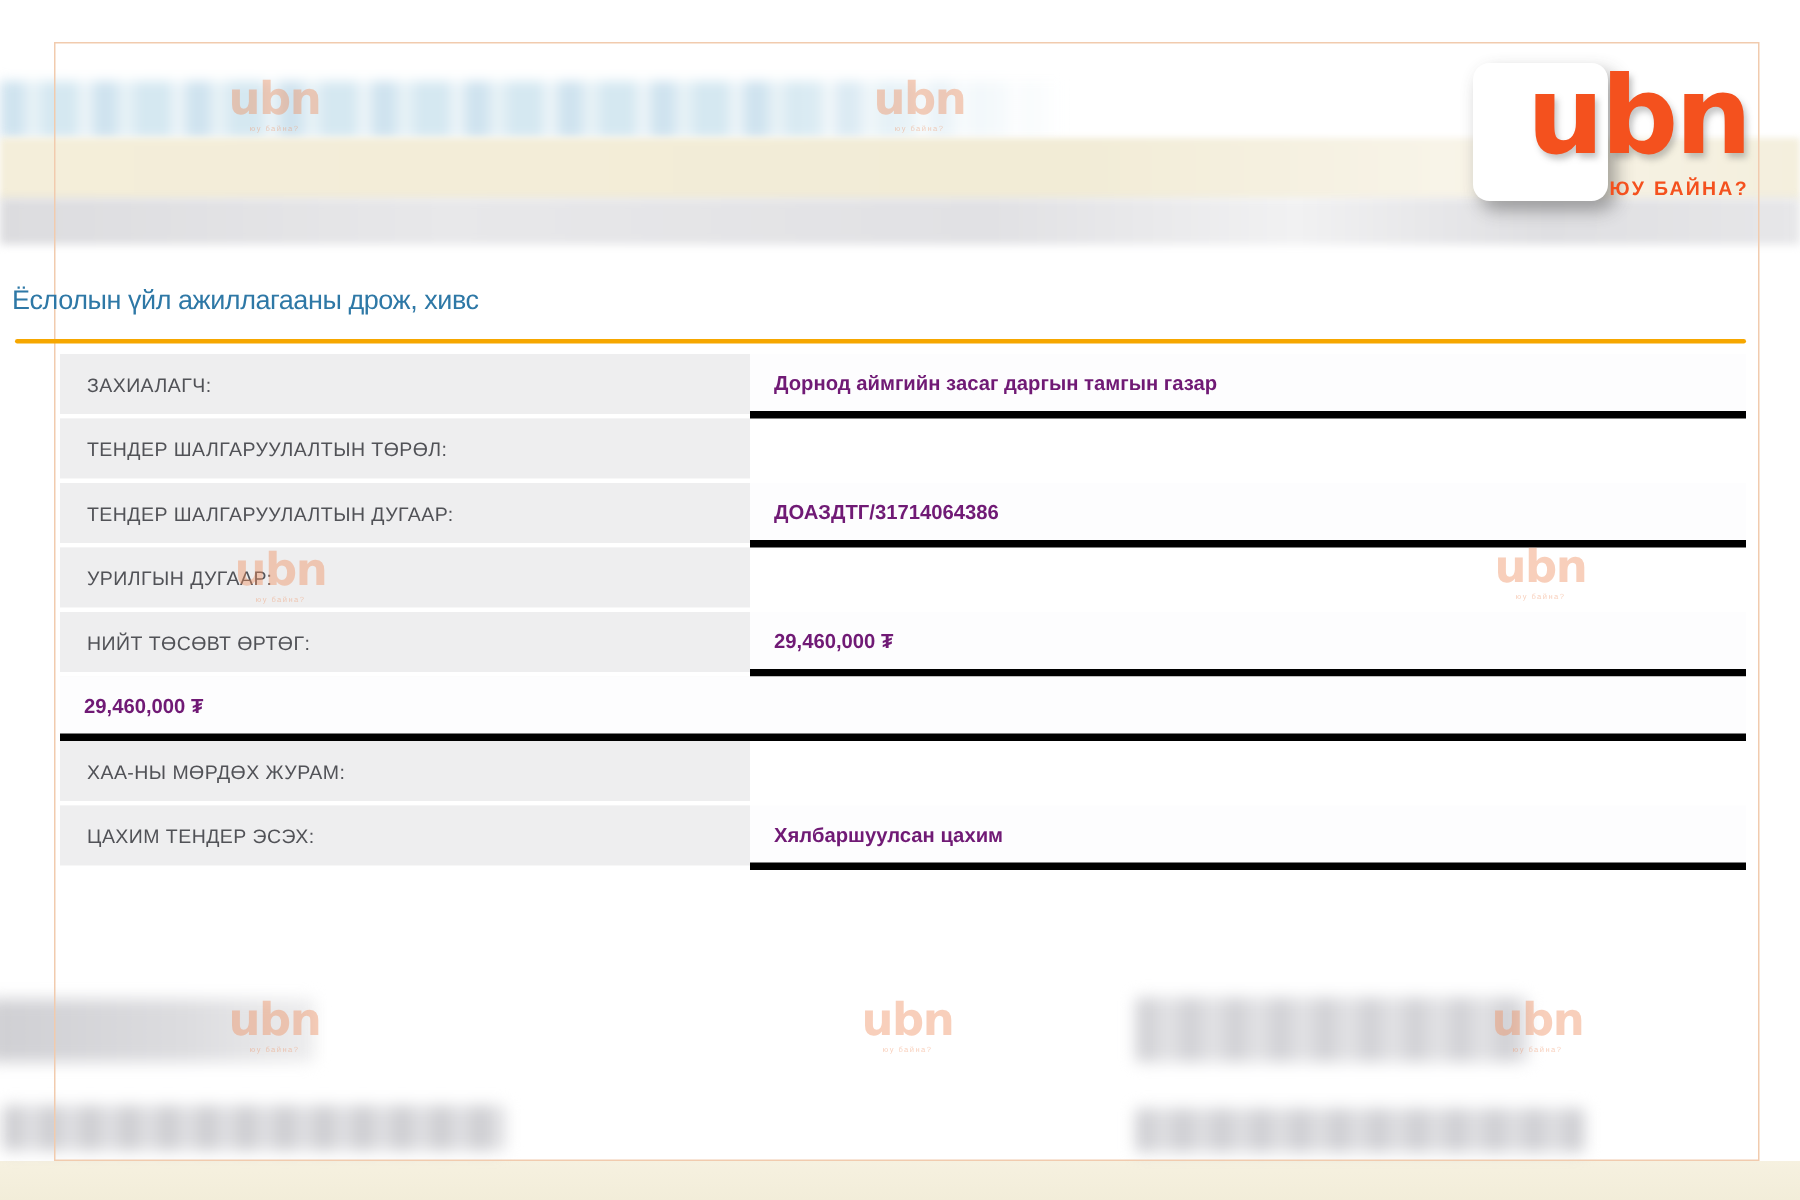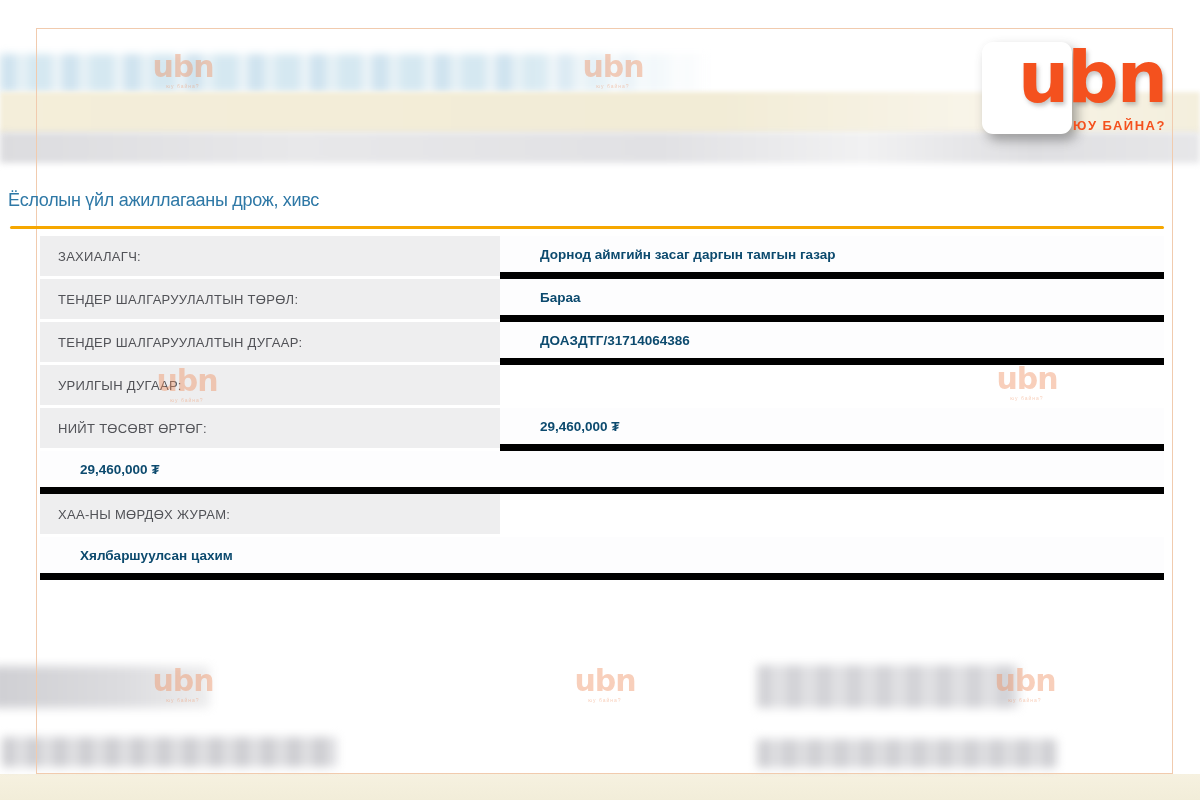--- a/index.html
+++ b/index.html
@@ -65,23 +65,23 @@
   .details-table{position:absolute;left:40px;top:236px;width:1124px;z-index:4;}
   .row{display:flex;height:43px;}
   .cell-label{
     width:460px;box-sizing:border-box;background:#eeeeef;
     border-bottom:3px solid #ffffff;
     display:flex;align-items:center;padding-left:18px;
     font-size:13px;letter-spacing:.3px;color:#515257;
   }
   .cell-value{
     flex:1;box-sizing:border-box;background:#fdfdfe;
-    border-bottom:7px solid #000000;
-    display:flex;align-items:center;padding-left:40px;
-    font-size:13.5px;font-weight:bold;color:#0c4a6e;
+    border-bottom:5px solid #000000;
+    display:flex;align-items:center;padding-left:16px;
+    font-size:13.5px;font-weight:bold;color:#701a75;
     font-family:"Liberation Sans","DejaVu Sans",sans-serif;
   }
   
   .blur-block{position:absolute;z-index:2;filter:blur(5px);border-radius:3px;}
   .bb1{left:-8px;top:666px;width:218px;height:42px;
     background:linear-gradient(90deg,#cfcfd3,#dcdcdf 60%,#ededee);}
   .bb2{left:2px;top:737px;width:335px;height:30px;
     background:repeating-linear-gradient(90deg,#cdcdd1 0 12px,#dedee1 12px 26px);}
   .bb3{left:757px;top:665px;width:262px;height:43px;
     background:repeating-linear-gradient(90deg,#d2d2d6 0 14px,#e0e0e3 14px 30px);}
@@ -126,21 +126,20 @@
 <div class="accent-rule"></div>
 
 <div class="details-table">
   <div class="row">
     <div class="cell-label">ЗАХИАЛАГЧ:</div>
     <div class="cell-value">Дорнод аймгийн засаг даргын тамгын газар</div>
   </div>
 
   <div class="row">
     <div class="cell-label">ТЕНДЕР ШАЛГАРУУЛАЛТЫН ТӨРӨЛ:</div>
-    <div class="cell-value">Бараа</div>
   </div>
 
   <div class="row">
     <div class="cell-label">ТЕНДЕР ШАЛГАРУУЛАЛТЫН ДУГААР:</div>
     <div class="cell-value">ДОАЗДТГ/31714064386</div>
   </div>
 
   <div class="row">
     <div class="cell-label">УРИЛГЫН ДУГААР:</div>
   </div>
@@ -153,20 +152,21 @@
 
   <div class="row">
     <div class="cell-value">29,460,000 ₮</div>
   </div>
 
   <div class="row">
     <div class="cell-label">ХАА-НЫ МӨРДӨХ ЖУРАМ:</div>
   </div>
 
   <div class="row">
+    <div class="cell-label">ЦАХИМ ТЕНДЕР ЭСЭХ:</div>
     <div class="cell-value">Хялбаршуулсан цахим</div>
   </div>
 
 </div>
 
 <div class="blur-block bb1"></div>
 <div class="blur-block bb2"></div>
 <div class="blur-block bb3"></div>
 <div class="blur-block bb4"></div>
 <div class="band-bottom"></div>

